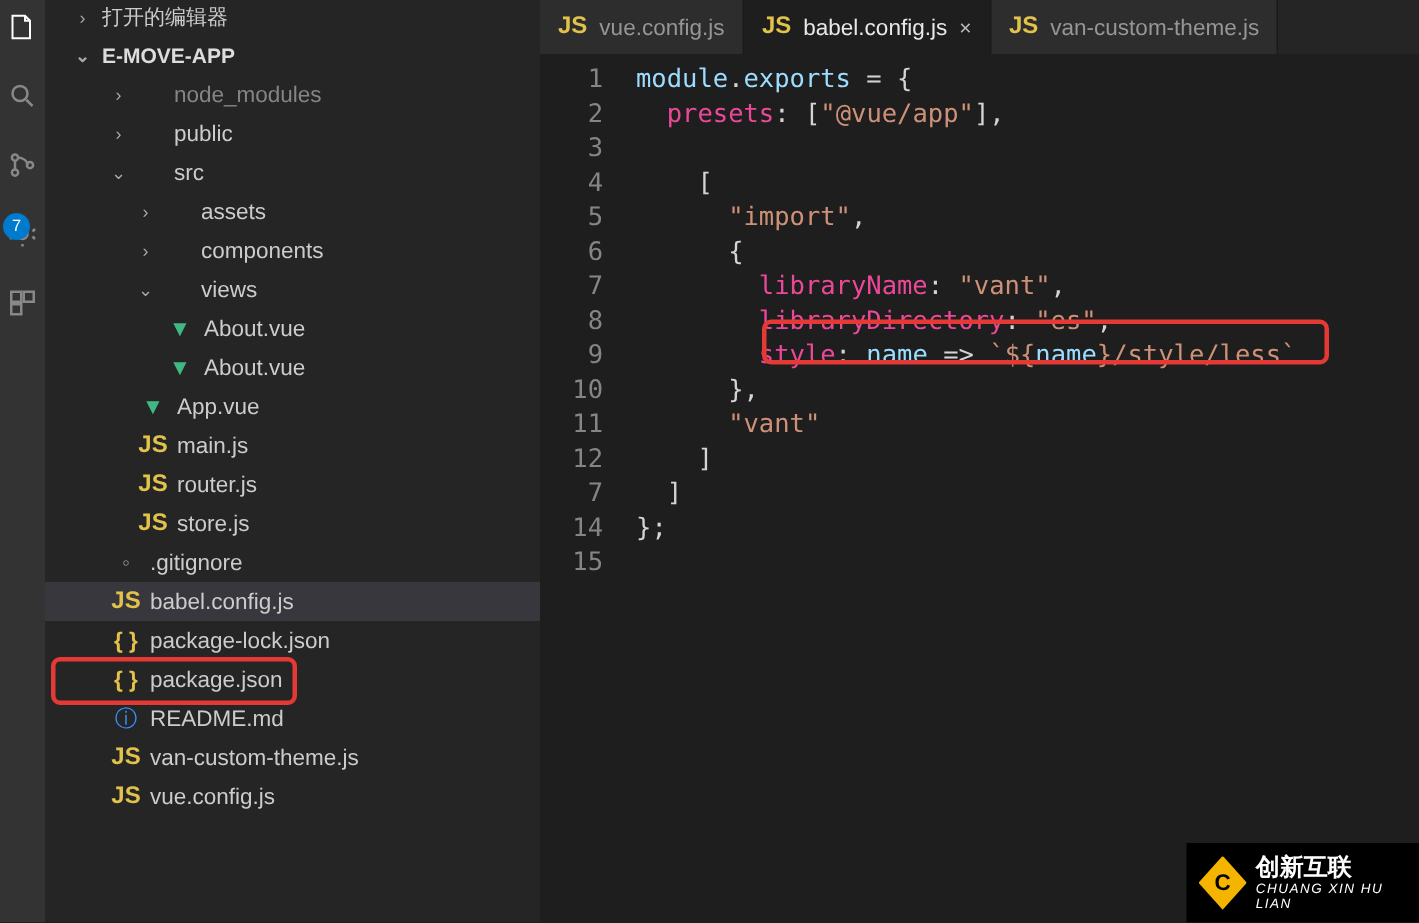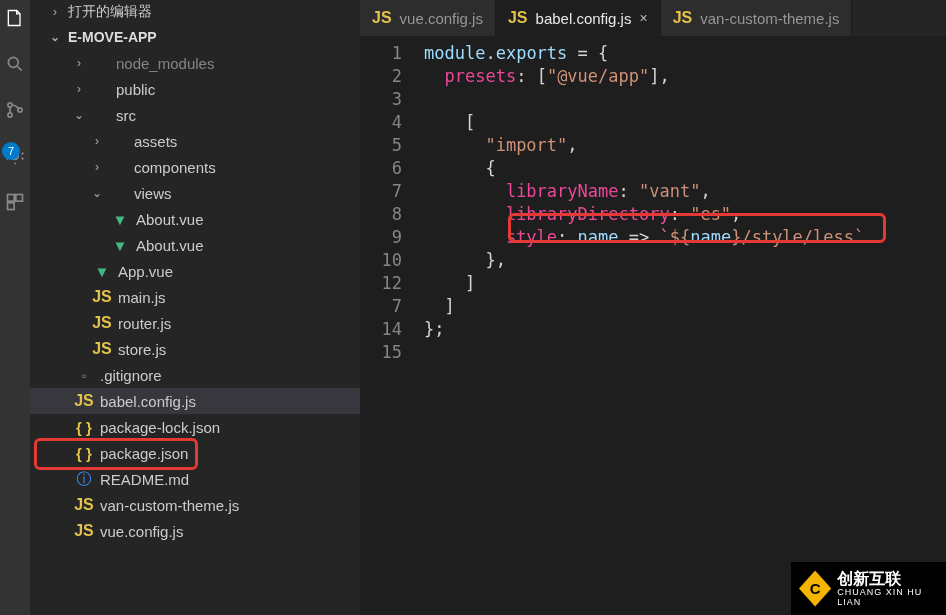--- a/index.html
+++ b/index.html
@@ -45,21 +45,21 @@
 .c-key { color:#ec4899; }
 .c-op { color:#d4d4d4; }
 .c-str { color:#ce9178; }
 .c-br { color:#d4d4d4; }
 .c-punc { color:#d4d4d4; }
 .c-var { color:#9cdcfe; }
 .hi-box { position:absolute; border:3px solid #e53935; border-radius:6px; pointer-events:none; }
 .logo-box { position:absolute; bottom:0; right:0; width:155px; height:53px; background:#000; display:flex; align-items:center; gap:6px; padding:4px 8px; }
 .logo-mark { width:36px; height:36px; background:#f5b400; clip-path:polygon(50% 0,100% 50%,50% 100%,0 50%); display:flex; align-items:center; justify-content:center; color:#000; font-weight:700; }
 .logo-txt { color:#fff; font-size:16px; font-weight:700; line-height:1; }
-.logo-sub { color:#fff; font-size:9px; letter-spacing:1px; }
+.logo-sub { color:#fff; font-size:9px; letter-spacing:1px;font-style:italic; }
 </style>
 </head>
 <body>
 
 <div class="layout">
   <div class="activity-bar">
     <div class="act-icon">
         <svg width="20" height="20" viewBox="0 0 24 24" fill="none" stroke="#fff" stroke-width="1.6">
           <path d="M4 3h10l4 4v14H4z"></path>
           <path d="M14 3v4h4"></path>
@@ -271,20 +271,24 @@
         </div>
         <div class="line">
           <span class="ln">9</span>
           <span class="tok">        <span class="c-key">style</span><span class="c-punc">:</span> <span class="c-var">name</span> <span class="c-op">=&gt;</span> <span class="c-str">`${</span><span class="c-var">name</span><span class="c-str">}/style/less`</span></span>
         </div>
         <div class="line">
           <span class="ln">10</span>
           <span class="tok">      <span class="c-br">}</span><span class="c-punc">,</span></span>
         </div>
         <div class="line">
+          <span class="ln">11</span>
+          <span class="tok">      <span class="c-str">"vant"</span></span>
+        </div>
+        <div class="line">
           <span class="ln">12</span>
           <span class="tok">    <span class="c-br">]</span></span>
         </div>
         <div class="line">
           <span class="ln">7</span>
           <span class="tok">  <span class="c-br">]</span></span>
         </div>
         <div class="line">
           <span class="ln">14</span>
           <span class="tok"><span class="c-br">}</span><span class="c-punc">;</span></span>

